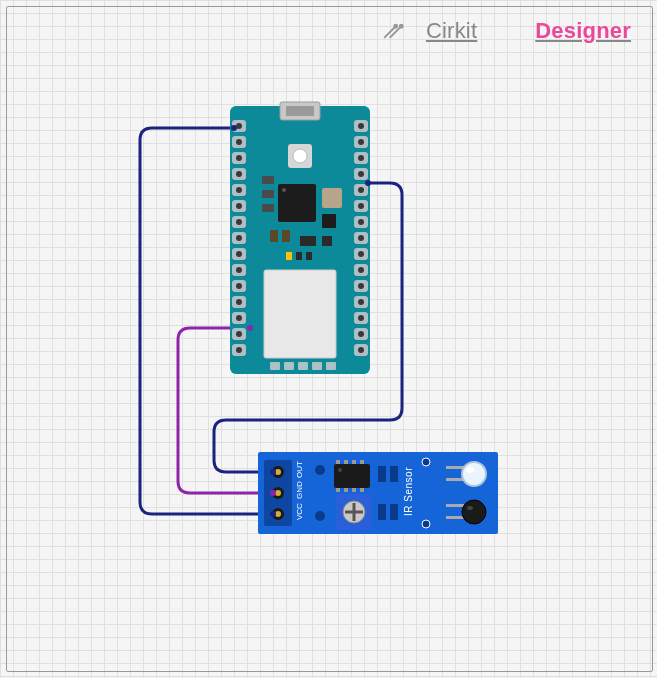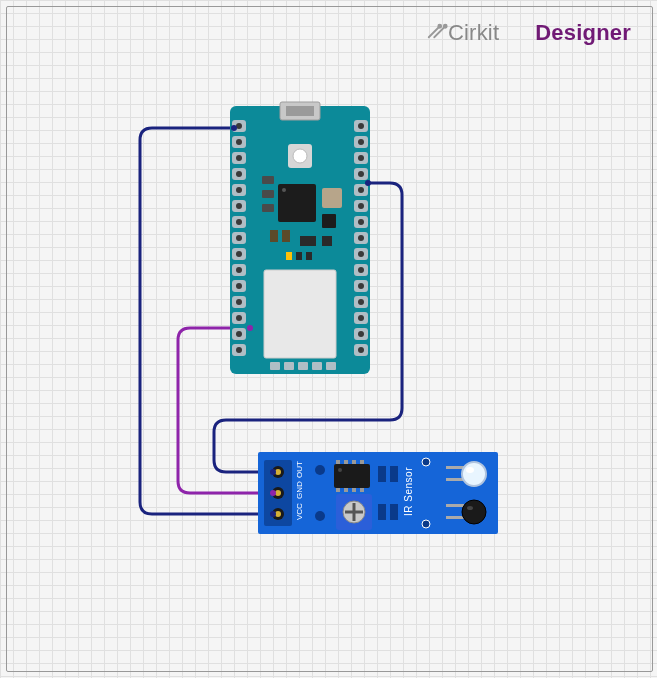--- a/index.html
+++ b/index.html
@@ -27,29 +27,30 @@
     left: 6px; top: 6px;
     width: 647px; height: 666px;
     border: 1px solid #999;
     border-radius: 2px;
   }
   .brand {
     position: absolute;
     top: 18px;
     right: 26px;
     display: flex;
-    align-items: flex-end;
-    gap: 0;
+    align-items: flex-start;
+    gap: 22px;
     color: #888;
     font-size: 22px;
     font-weight: 500;
     letter-spacing: .2px;
     user-select: none;
-  }
-  .brand .strong { font-weight: 700; color: #701a75; padding-left: 36px; }
+    text-decoration: underline;
+  }
+  .brand .strong { font-weight: 700; color: #ec4899; padding-left: 36px; }
   .brand-icon { color:#888; }
   svg.diagram {
     position: absolute;
     left: 0; top: 0;
   }
   .pin-label {
     font-family: Arial, sans-serif;
     font-size: 8px;
     fill: #fff;
   }

